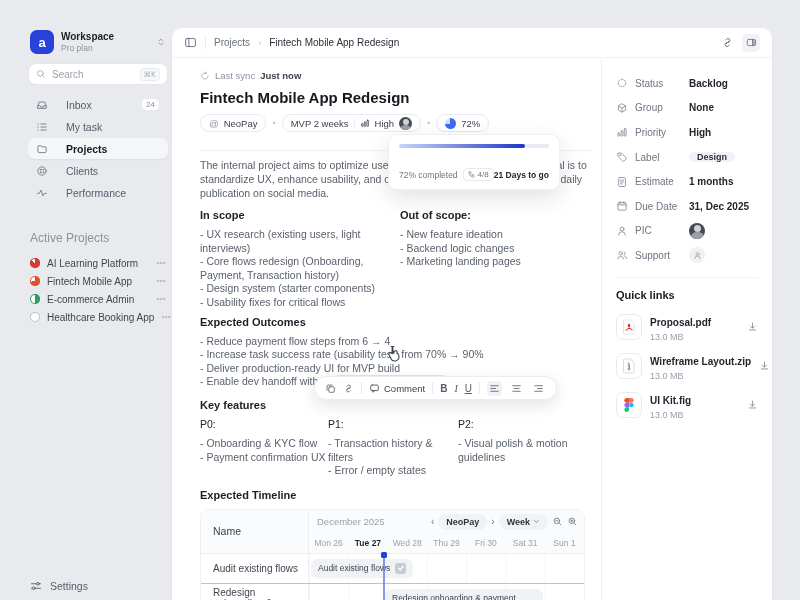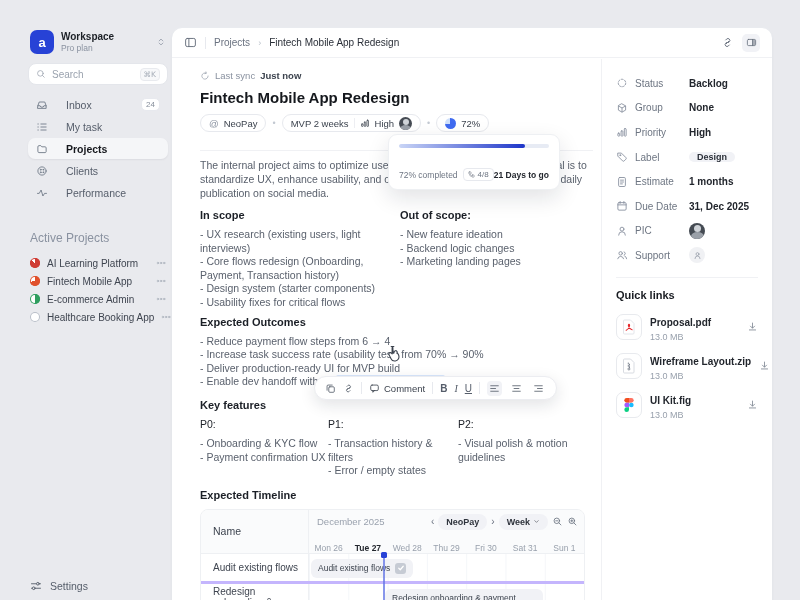--- a/index.html
+++ b/index.html
@@ -85,25 +85,25 @@
   
   .table{margin-top:8px;width:385px;border:1px solid #eef0f3;border-radius:8px;position:relative;overflow:hidden;height:140px}
   .t-head{height:44px;background:#fafbfc;border-bottom:1px solid #eef0f3;display:flex}
   .name-col{width:108px;border-right:1px solid #eef0f3;flex:none}
   .t-head .name-col{display:flex;align-items:center;padding-left:12px;font-size:10.5px;color:#3c434e}
   .gantt-head{flex:1;min-width:0}
   .gh-top{height:24px;display:flex;align-items:center;padding:0 6px 0 8px;font-size:9.5px;color:#9aa2ae;gap:3px}
   .gh-controls{margin-left:auto;display:flex;align-items:center;gap:4px;color:#6a7280}
   .btn-pill{height:16px;border-radius:8px;background:#f1f2f6;padding:0 8px;font-size:9px;color:#2f343d;display:inline-flex;align-items:center;gap:3px;font-weight:600}
   .chev{font-size:10px;color:#6a7280;line-height:1}
-  .gh-days{height:19px;display:flex;font-size:8.5px;color:#98a0ac;align-items:flex-end}
+  .gh-days{height:19px;display:flex;font-size:8.5px;color:#98a0ac;align-items:center}
   .gh-days span{width:39.3px;text-align:center;flex:none}
   .gh-days .today{color:#23272e;font-weight:700}
   .t-body{position:relative}
-  .t-row{height:30px;border-bottom:3px solid #c4b5fd;display:flex}
+  .t-row{height:30px;border-bottom:1px solid #c4b5fd;display:flex}
   .t-row .name-col{display:flex;align-items:center;padding-left:12px;font-size:10px;color:#3f4550;background:#fff}
   .gantt-cell{flex:1;position:relative;background-image:linear-gradient(to right,#f4f6f9 1px,transparent 1px);background-size:39.3px 100%;min-width:0}
   .bar{position:absolute;top:5px;height:19px;background:#f1f2f6;border-radius:6px;display:inline-flex;align-items:center;gap:5px;padding:0 7px;font-size:8.5px;color:#3c434e;white-space:nowrap;z-index:2}
   .cbx{width:11px;height:11px;border-radius:3px;background:#c6cbd4;display:flex;align-items:center;justify-content:center;color:#fff;flex:none}
   .today-line{position:absolute;left:182px;top:0;bottom:0;width:1.5px;background:rgba(96,115,228,.75);z-index:3}
   .today-dot{position:absolute;left:179.5px;top:-2px;width:6px;height:6px;background:#2742d6;border-radius:1.5px;z-index:4}
 
   
   .tooltip{position:absolute;left:216px;top:106px;width:172px;background:#fff;border:1px solid #eef0f3;border-radius:9px;box-shadow:0 8px 22px rgba(20,24,40,.12);padding:9px 10px 8px;z-index:20}
   .tt-track{height:4px;border-radius:2px;background:#e7ebf4;overflow:hidden}

